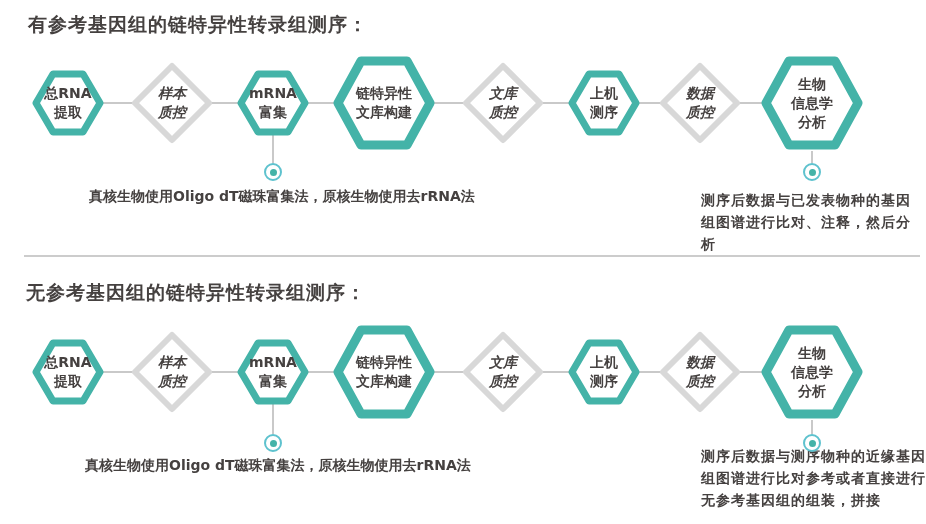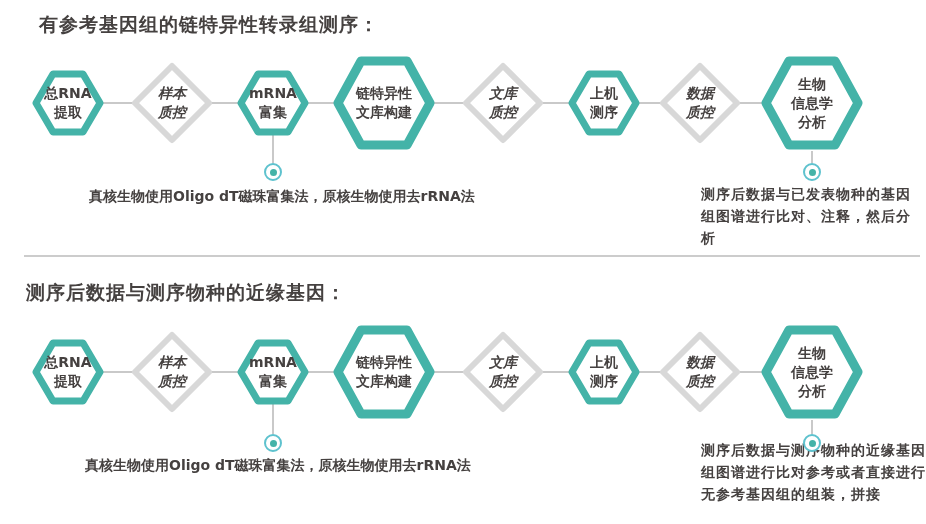--- a/index.html
+++ b/index.html
@@ -31,28 +31,28 @@
   .dot{
     position:absolute;width:14px;height:14px;border-radius:50%;
     border:2px solid var(--dot-ring,#5ec2ce);background:#fff;z-index:2;
     display:flex;align-items:center;justify-content:center;
   }
   .dot::after{content:"";width:7px;height:7px;border-radius:50%;background:var(--accent,#44b3a8);}
   .ann{
     position:absolute;font-size:14px;font-weight:bold;line-height:21px;
     white-space:pre-line;color:var(--text,#454140);z-index:1;
   }
-  .ann-r{letter-spacing:1px;line-height:22px;}
+  .ann-r{letter-spacing:1px;line-height:22px;margin-top:6px;}
 </style>
 </head>
 <body>
 
 <div class="canvas">
 
-  <div class="sec-title" style="left:39px;top:12px">有参考基因组的链特异性转录组测序：</div>
+  <div class="sec-title" style="left:28px;top:12px">有参考基因组的链特异性转录组测序：</div>
 
   <div class="hline" style="left:68px;top:102px;width:744px"></div>
 
   <div class="step hex-s" style="left:32px;top:67px">
     <svg viewBox="0 0 72 72">
         <polygon points="4,36 21,7 51,7 68,36 51,65 21,65"></polygon>
       </svg>
     <div class="lbl">总RNA
 提取</div>
   </div>
@@ -111,21 +111,21 @@
   <div class="dot" style="left:264px;top:163px"></div>
   <div class="vline" style="left:811px;top:151px;height:12px"></div>
   <div class="dot" style="left:803px;top:163px"></div>
 
   <div class="ann" style="left:89px;top:186px">真核生物使用Oligo dT磁珠富集法，原核生物使用去rRNA法</div>
   <div class="ann ann-r" style="left:701px;top:183px;width:222px">测序后数据与已发表物种的基因
 组图谱进行比对、注释，然后分析</div>
 
   <div class="divider" style="left:24px;top:255px;width:896px"></div>
 
-  <div class="sec-title" style="left:26px;top:280px">测序后数据与测序物种的近缘基因：</div>
+  <div class="sec-title" style="left:26px;top:280px">无参考基因组的链特异性转录组测序：</div>
 
   <div class="hline" style="left:68px;top:371px;width:744px"></div>
 
   <div class="step hex-s" style="left:32px;top:336px">
     <svg viewBox="0 0 72 72">
         <polygon points="4,36 21,7 51,7 68,36 51,65 21,65"></polygon>
       </svg>
     <div class="lbl">总RNA
 提取</div>
   </div>

